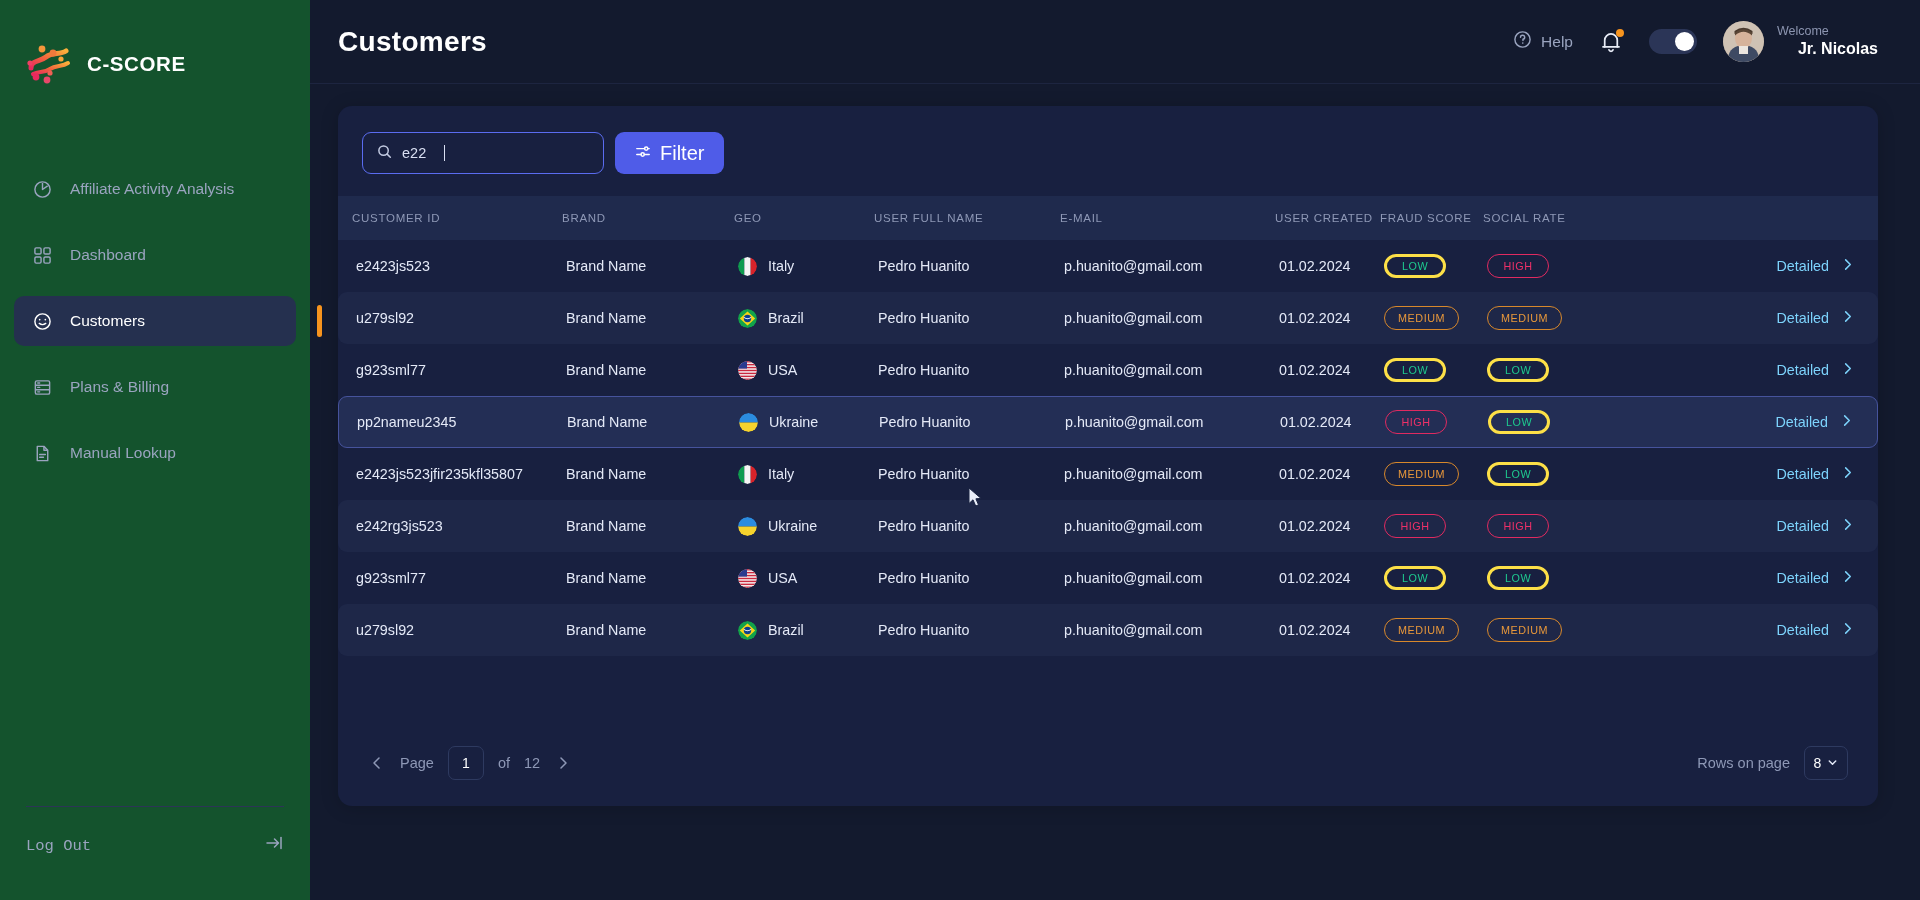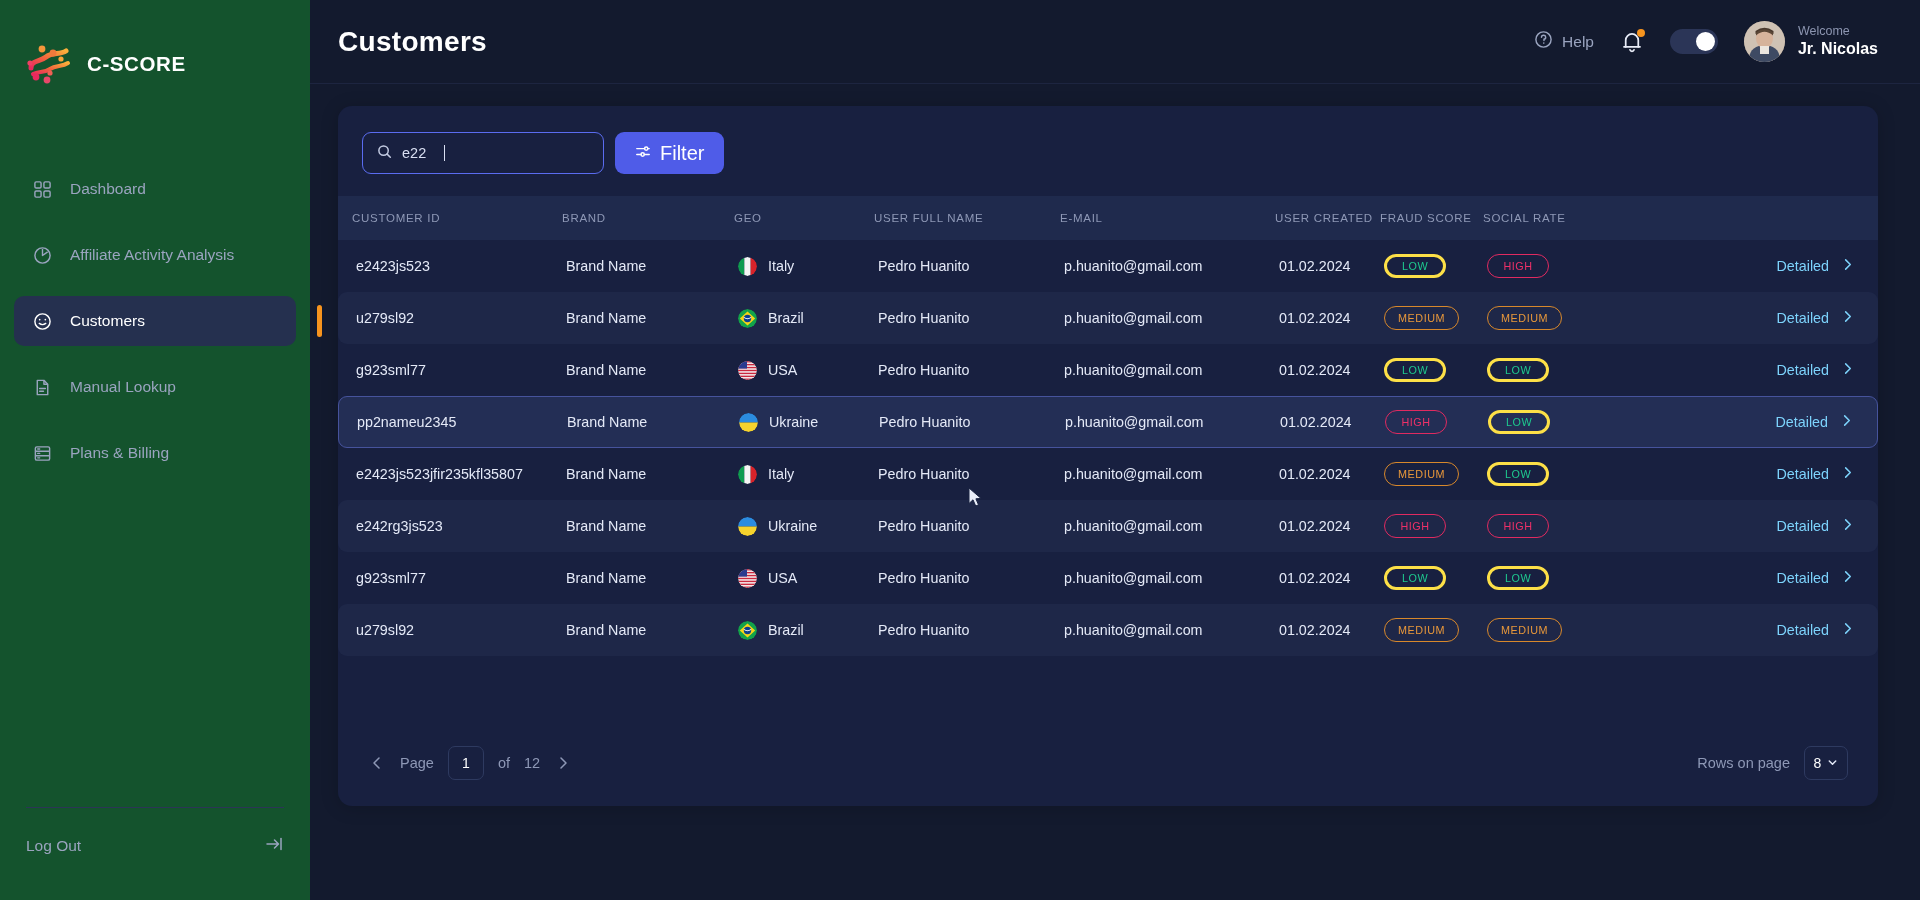--- a/index.html
+++ b/index.html
@@ -40,21 +40,21 @@
   .nav-item.active {
     background: #25304f;
     color: #ffffff;
   }
   .nav-item.active .active-bar {
     position: absolute; right: -26px; top: 9px;
     width: 5px; height: 32px; border-radius: 3px;
     background: #f7941e;
   }
   .sidebar-foot {
-    margin-top: auto; padding: 0 26px 42px 26px;
+    margin-top: auto; padding: 0 26px 42px 26px; font-family: Liberation Mono, monospace;
   }
   .foot-divider { height: 1px; background: #2c3556; margin-bottom: 26px; }
   .logout-row {
     display: flex; align-items: center; justify-content: space-between;
     color: #9aa4bf; font-size: 15.5px; cursor: pointer;
   }
 
   
   .main { flex: 1 1 auto; height: 900px; background: #131a2e; display: flex; flex-direction: column; min-width: 0; }
   .topbar {
@@ -84,21 +84,21 @@
     width: 19px; height: 19px; border-radius: 50%; background: #ffffff;
   }
   .user { display: flex; align-items: center; gap: 13px; cursor: pointer; }
   .avatar {
     width: 41px; height: 41px; border-radius: 50%; flex: 0 0 41px;
     overflow: hidden; background: #6b5f57;
     position: relative;
   }
   .user-meta { display: flex; flex-direction: column; line-height: 1.25; }
   .welcome { color: #8c95b0; font-size: 12.5px; }
-  .username { color: #ffffff; font-size: 16px; font-weight: bold; }
+  .username { color: #ffffff; font-size: 16px; font-weight: bold; margin-left: 21px; }
 
   
   .content { flex: 1 1 auto; padding: 22px 42px 0 28px; min-width: 0; }
   .card {
     background: #182040;
     border-radius: 14px;
     padding: 26px 0 0 0;
     height: 700px;
     display: flex; flex-direction: column;
     box-shadow: 0 2px 18px rgba(0,0,0,.18);
@@ -223,72 +223,72 @@
           <circle cx="4" cy="19" r="2.6" fill="#ee3f63"></circle>
         </svg>
       </span>
       <span class="brand-name">C-SCORE</span>
     </div>
 
     <nav class="nav">
       <div class="nav-item">
         <span class="nav-ico">
           <svg width="19" height="19" viewBox="0 0 20 20" fill="none" stroke="currentColor" stroke-width="1.5">
+            <circle cx="10" cy="10" r="8"></circle>
+              <path d="M10 3.2 L10 10 L15.4 6.2" stroke-linejoin="round"></path>
+          </svg>
+        </span>
+        <span>Affiliate Activity Analysis</span>
+      </div>
+
+      <div class="nav-item">
+        <span class="nav-ico">
+          <svg width="19" height="19" viewBox="0 0 20 20" fill="none" stroke="currentColor" stroke-width="1.5">
             <rect x="2" y="2" width="6.5" height="6.5" rx="1.4"></rect>
               <rect x="11.5" y="2" width="6.5" height="6.5" rx="1.4"></rect>
             <rect x="2" y="11.5" width="6.5" height="6.5" rx="1.4"></rect>
               <rect x="11.5" y="11.5" width="6.5" height="6.5" rx="1.4"></rect>
           </svg>
         </span>
         <span>Dashboard</span>
-      </div>
-
-      <div class="nav-item">
-        <span class="nav-ico">
-          <svg width="19" height="19" viewBox="0 0 20 20" fill="none" stroke="currentColor" stroke-width="1.5">
-            <circle cx="10" cy="10" r="8"></circle>
-              <path d="M10 3.2 L10 10 L15.4 6.2" stroke-linejoin="round"></path>
-          </svg>
-        </span>
-        <span>Affiliate Activity Analysis</span>
       </div>
 
       <div class="nav-item active">
         <span class="active-bar"></span>
         <span class="nav-ico">
           <svg width="19" height="19" viewBox="0 0 20 20" fill="none" stroke="currentColor" stroke-width="1.5">
             <circle cx="10" cy="10" r="8"></circle>
             <circle cx="7" cy="8" r="0.9" fill="currentColor" stroke="none"></circle>
             <circle cx="13" cy="8" r="0.9" fill="currentColor" stroke="none"></circle>
             <path d="M6.6 12 Q10 14.6 13.4 12" stroke-linecap="round"></path>
           </svg>
         </span>
         <span>Customers</span>
       </div>
 
       <div class="nav-item">
         <span class="nav-ico">
           <svg width="19" height="19" viewBox="0 0 20 20" fill="none" stroke="currentColor" stroke-width="1.5">
+            <rect x="2.5" y="3" width="15" height="14" rx="1.6"></rect>
+            <path d="M2.5 7.6h15M2.5 12.3h15"></path>
+            <path d="M5 5.3h2M5 9.9h2M5 14.6h2" stroke-linecap="round"></path>
+          </svg>
+        </span>
+        <span>Plans &amp; Billing</span>
+      </div>
+
+      <div class="nav-item">
+        <span class="nav-ico">
+          <svg width="19" height="19" viewBox="0 0 20 20" fill="none" stroke="currentColor" stroke-width="1.5">
             <path d="M4.5 2.5h7l4 4v11h-11z" stroke-linejoin="round"></path>
             <path d="M11.5 2.5v4h4" stroke-linejoin="round"></path>
             <path d="M7 11h6M7 14h4" stroke-linecap="round"></path>
           </svg>
         </span>
         <span>Manual Lookup</span>
-      </div>
-
-      <div class="nav-item">
-        <span class="nav-ico">
-          <svg width="19" height="19" viewBox="0 0 20 20" fill="none" stroke="currentColor" stroke-width="1.5">
-            <rect x="2.5" y="3" width="15" height="14" rx="1.6"></rect>
-            <path d="M2.5 7.6h15M2.5 12.3h15"></path>
-            <path d="M5 5.3h2M5 9.9h2M5 14.6h2" stroke-linecap="round"></path>
-          </svg>
-        </span>
-        <span>Plans &amp; Billing</span>
       </div>
 
     </nav>
 
     <div class="sidebar-foot">
       <div class="foot-divider"></div>
       <div class="logout-row">
         <span>Log Out</span>
         <span>
           <svg width="20" height="20" viewBox="0 0 20 20" fill="none" stroke="currentColor" stroke-width="1.5">

